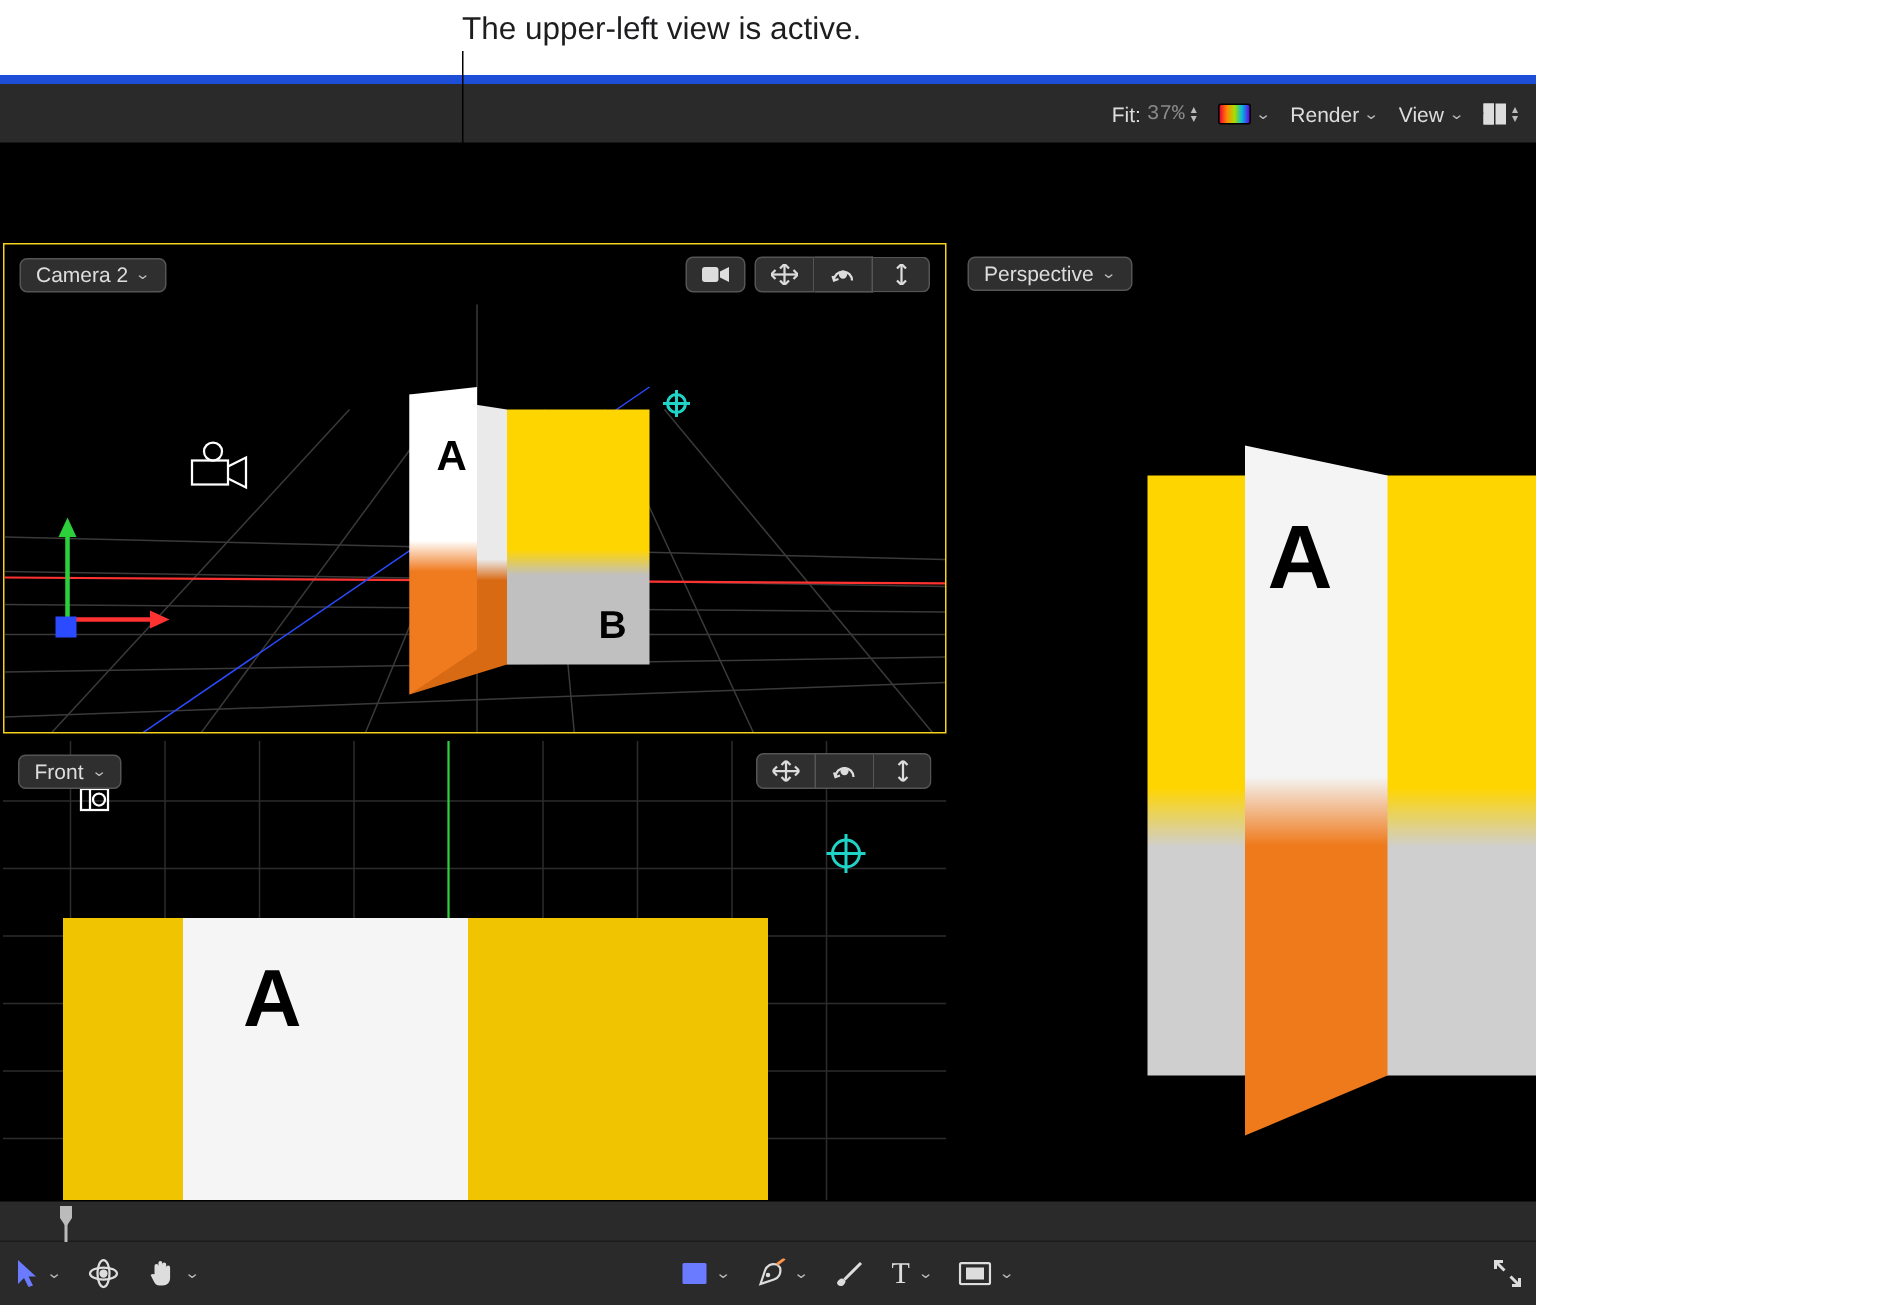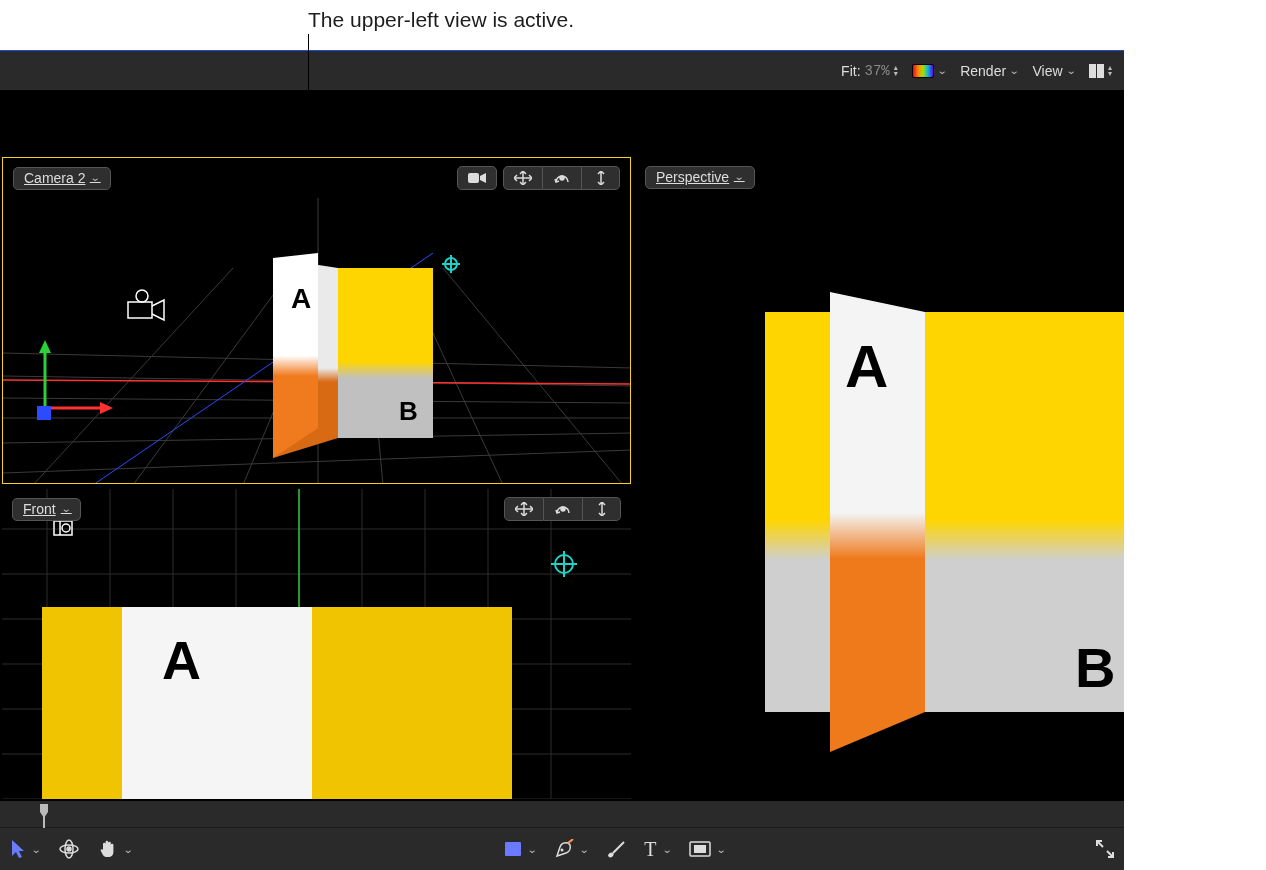--- a/index.html
+++ b/index.html
@@ -1,40 +1,40 @@
 <!DOCTYPE html>
 <html><head>
   <meta charset="utf-8">
   <style>
     * { margin: 0; padding: 0; box-sizing: border-box; font-family: -apple-system, "Helvetica Neue", Arial, sans-serif; }
     body { background: #fff; color: #1d1d1f; width: 1266px; }
     .callout-area { padding: 8px 0 0 308px; height: 50px; position: relative; }
     .callout-text { font-size: 21px; }
     .callout-line { position: absolute; left: 308px; top: 34px; width: 1px; height: 70px; background: #000; z-index: 50; pointer-events: none; }
-    .app { background: #1b1b1b; color: #ddd; width: 1124px; height: 820px; position: relative; overflow: hidden; border-top: 1px solid #1d4ed8; }
+    .app { background: #1b1b1b; color: #ddd; width: 1024px; height: 820px; position: relative; overflow: hidden; border-top: 6px solid #1d4ed8; }
     
     .topbar { height: 40px; background: #2a2a2a; border-bottom: 1px solid #000; display: flex; align-items: center; justify-content: flex-end; padding: 0 12px; gap: 14px; font-size: 14px; color: #ddd; }
     .topbar .muted { color: #8a8a8a; font-family: Liberation Mono, monospace; }
     .topbar .item { display: inline-flex; align-items: center; gap: 4px; cursor: default; }
     .chev { display:inline-block; transform: scaleX(1.3); font-size: 10px; color: #bbb; }
     .stepper { display:inline-flex; flex-direction: column; line-height: 6px; font-size: 8px; color: #bbb; }
     .gradient-swatch { width: 22px; height: 14px; border-radius: 2px; background: linear-gradient(90deg,#e03 0%, #f80 25%, #ad0 50%, #0bd 75%, #60e 100%); border: 1px solid #000; }
     .layout-icon { display: inline-flex; gap:1px;}
     .layout-icon span { width:7px; height:14px; background:#ddd; display:inline-block;}
     .layout-icon .left { display:flex; flex-direction:column; gap:1px;}
     .layout-icon .left span { height:6.5px; width:7px;}
     
     .views { position: absolute; top: 40px; left: 0; right: 0; bottom: 70px; background: #000; }
     .viewport { position: absolute; background: #000; overflow: hidden; }
     .vp-ul { left: 2px; top: 66px; width: 629px; height: 327px; border: 1px solid #f7d21a; }
     .vp-bl { left: 2px; top: 398px; width: 629px; height: 310px; }
     .vp-r  { left: 635px; top: 66px; width: 629px; height: 642px; }
     
     .vp-header { position: absolute; top: 8px; left: 10px; right: 10px; display: flex; justify-content: space-between; align-items: center; z-index: 10; pointer-events: none;}
-    .vp-header > * { pointer-events: auto; text-decoration: underline; }
+    .vp-header > * { pointer-events: auto; }
     .pill { background: #2f2f2f; border: 1px solid #555; border-radius: 5px; padding: 2px 10px 3px; display: inline-flex; align-items: center; gap: 6px; font-size: 14px; color: #ddd; }
     .pill-group { display:inline-flex; }
     .pill-group .seg { background:#2f2f2f; border:1px solid #555; padding:2px 10px; display:inline-flex; align-items:center; justify-content:center; min-width:38px; height:24px; }
     .pill-group .seg:first-child { border-radius: 5px 0 0 5px; }
     .pill-group .seg:last-child  { border-radius: 0 5px 5px 0; }
     .pill-group .seg + .seg { border-left: none; }
     
     svg { display:block; }
     .label { font-weight: 700; font-family: "Arial Black", Arial, sans-serif; }
     

